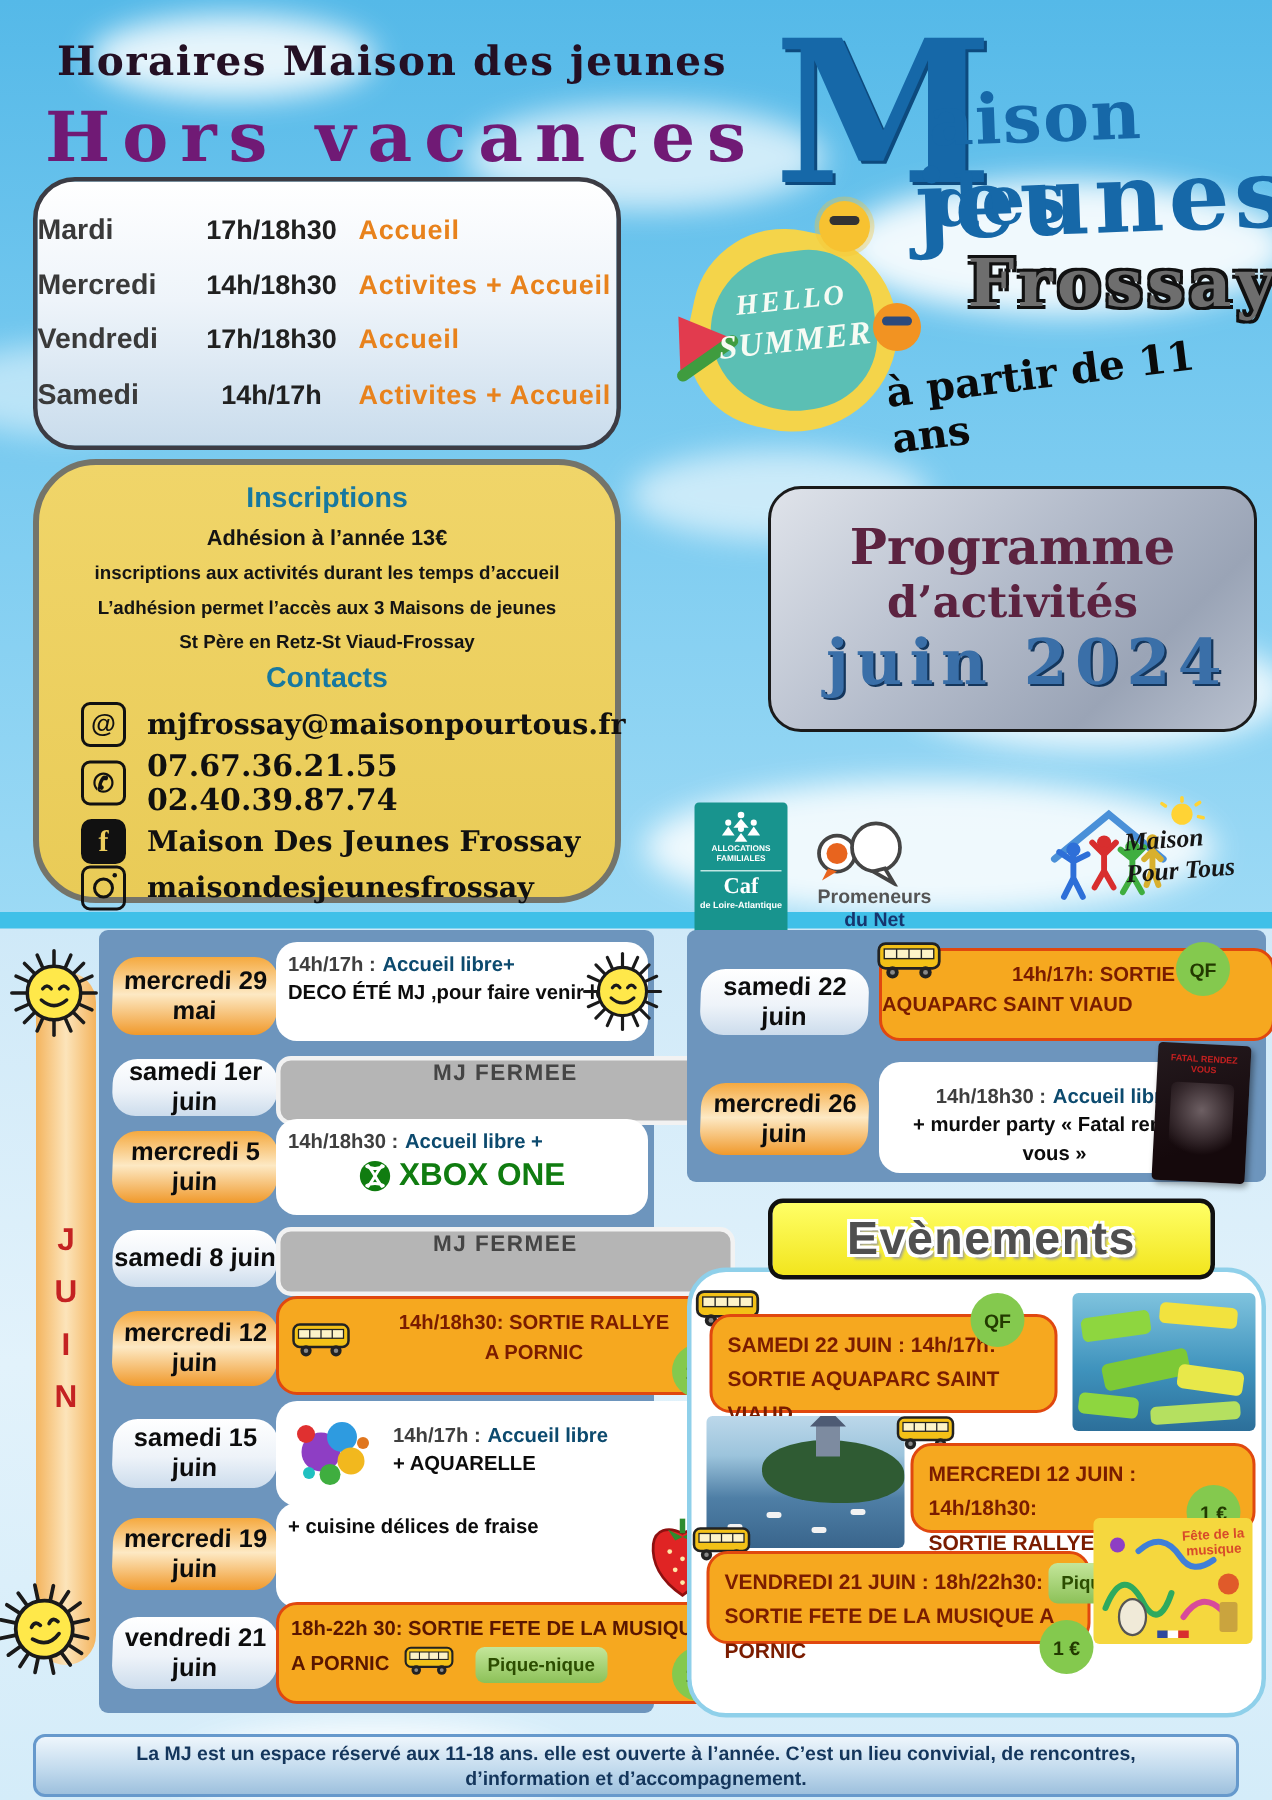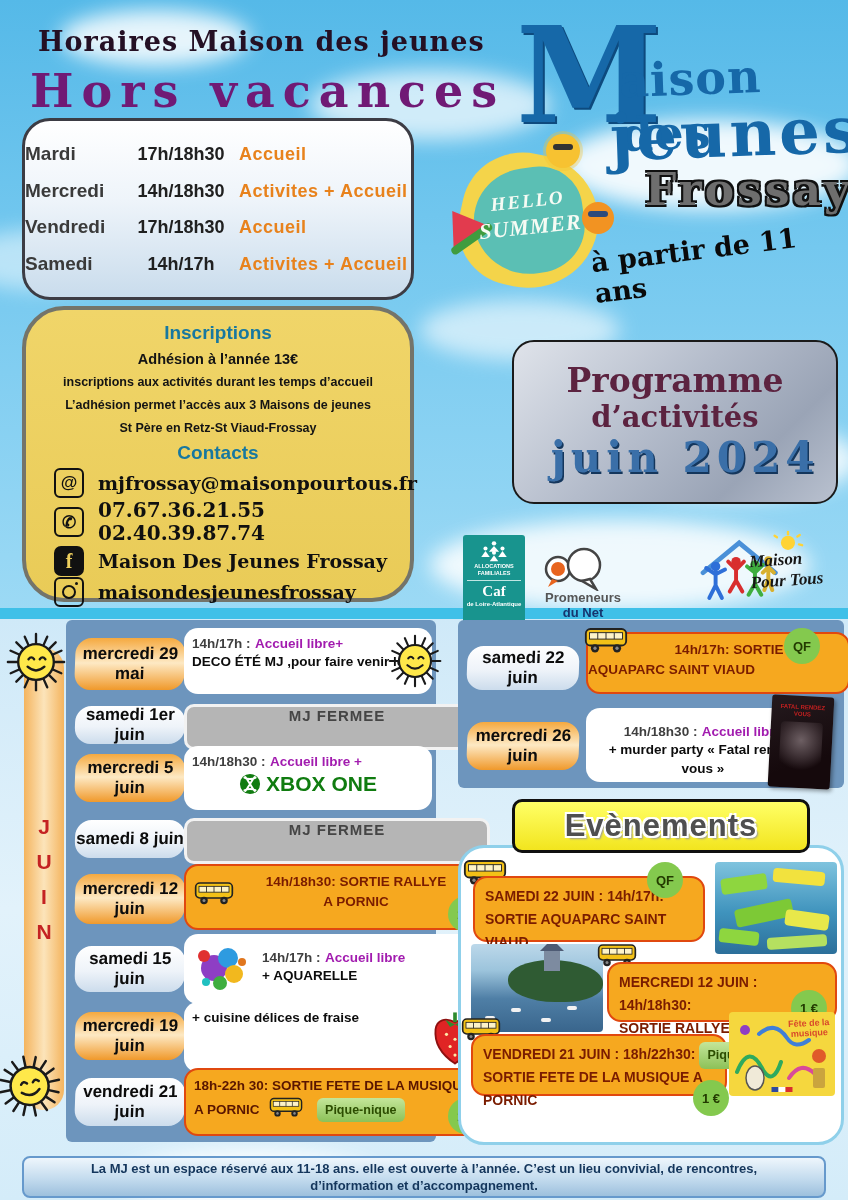--- a/index.html
+++ b/index.html
@@ -52,21 +52,21 @@
   .hello .txt{position:absolute;left:0;top:48px;width:162px;text-align:center;color:#f6fbf4;font-weight:800;transform:rotate(-6deg);line-height:26px;font-family:"Liberation Serif",serif;font-style:italic;}
   .hello .t1{font-size:19px;letter-spacing:2px;}
   .hello .t2{font-size:22px;letter-spacing:1px;}
   .mini-sun{position:absolute;left:98px;top:-6px;width:34px;height:34px;background:#f7c231;border-radius:50%;box-shadow:0 0 0 3px rgba(247,194,49,.35);}
   .mini-sun .sh{position:absolute;left:7px;top:10px;width:20px;height:6px;background:#333;border-radius:3px;}
   .melon{position:absolute;left:-8px;top:68px;width:0;height:0;border-left:22px solid transparent;border-right:22px solid transparent;border-bottom:34px solid #e23b4e;transform:rotate(-35deg);}
   .melon:after{content:"";position:absolute;left:-24px;top:30px;width:48px;height:8px;background:#3f9c3f;border-radius:4px;}
   .orange-f{position:absolute;right:-4px;top:62px;width:32px;height:32px;background:#f29322;border-radius:50%;}
   .orange-f .sh{position:absolute;left:6px;top:9px;width:20px;height:6px;background:#2c4a7c;border-radius:3px;}
   
-  .prog{left:512px;top:340px;width:322px;height:160px;border:2.5px solid #1a1a1a;border-radius:22px;
+  .prog{left:512px;top:324px;width:322px;height:160px;border:2.5px solid #1a1a1a;border-radius:22px;
     background:linear-gradient(135deg,#dfe3ea 0%,#b4bccb 45%,#9aa4b6 75%,#b9c1cf 100%);
     display:flex;flex-direction:column;align-items:center;justify-content:center;}
   .prog .p1{font-family:"DejaVu Serif",serif;font-weight:800;font-size:33px;color:#5c2340;line-height:38px;}
   .prog .p2{font-family:"DejaVu Serif",serif;font-weight:800;font-size:29px;color:#5c2340;line-height:34px;}
   .prog .p3{font-family:"DejaVu Serif",serif;font-weight:800;font-size:42px;color:#3a6fa8;letter-spacing:5px;line-height:48px;text-shadow:1.5px 1.5px 0 #14365c;margin-left:20px;}
   
   .caf{left:463px;top:535px;width:62px;height:94px;background:#18948e;border-radius:3px;color:#fff;text-align:center;box-sizing:border-box;padding-top:4px;}
   .caf .pic{font-size:15px;line-height:26px;letter-spacing:-2px;}
   .caf .t1{font-size:5.5px;font-weight:700;line-height:7px;}
   .caf .t2{font-family:"Liberation Serif",serif;font-size:15px;font-weight:700;border-top:1px solid #bfe6e3;margin:3px 4px 0 4px;padding-top:2px;}
@@ -87,21 +87,21 @@
   .p-left{left:66px;top:620px;width:370px;height:522px;}
   .p-right{left:458px;top:620px;width:386px;height:168px;}
   
   .dpill{position:absolute;left:9px;width:110px;display:flex;align-items:center;justify-content:center;
     border-radius:16px;font-weight:800;font-size:17px;color:#0c0c0c;text-align:center;transform:skewX(-2deg);}
   .dpill.orange{background:linear-gradient(180deg,#f5a93f 0%,#fde9c4 48%,#f0992b 100%);}
   .dpill.white{background:linear-gradient(180deg,#ffffff 0%,#eef3f9 55%,#ccdcec 100%);}
   
   .card{position:absolute;left:118px;background:#ffffff;border-radius:14px;box-sizing:border-box;padding:6px 8px;}
   .card .tm{font-size:13.5px;color:#3f3f3f;font-weight:700;}
-  .card .bd{font-size:13.5px;color:#a21caf;font-weight:800;}
+  .card .bd{font-size:13.5px;color:#0c4a6e;font-weight:800;}
   .card .l2{font-size:13.5px;color:#0c0c0c;font-weight:800;line-height:19px;}
   .card-orange{position:absolute;left:118px;background:#f6a81f;border:2.5px solid #e0480f;border-radius:14px;box-sizing:border-box;padding:6px 8px;}
   .card-orange .l1,.card-orange .l2{font-size:13.5px;font-weight:800;color:#7a1c00;line-height:20px;}
   .mj-closed{position:absolute;left:118px;background:#b5b5b5;border:3px solid #f2f2f2;border-radius:10px;
     display:flex;align-items:flex-start;justify-content:center;font-weight:800;font-size:15px;color:#454545;letter-spacing:1px;}
   .badge{position:absolute;width:36px;height:36px;border-radius:50%;background:#84c94e;display:flex;align-items:center;justify-content:center;
     font-weight:800;font-size:13px;color:#233a00;}
   .picnic{display:inline-block;background:linear-gradient(180deg,#c4e69a,#8cc158);border-radius:6px;padding:2px 8px;
     font-weight:800;font-size:12.5px;color:#2c4d00;}
   

